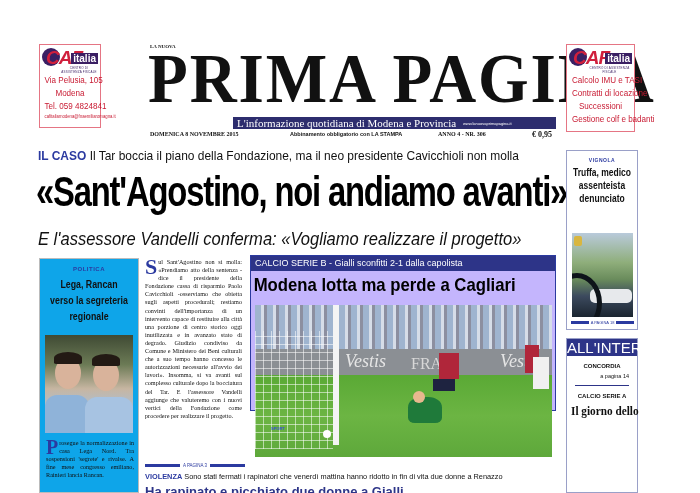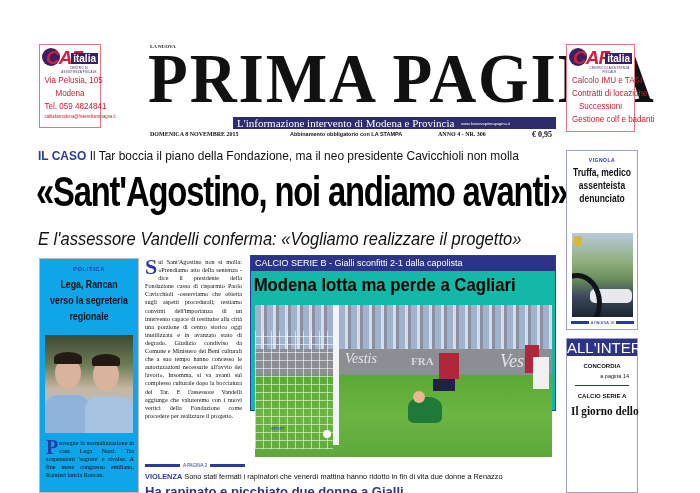--- a/index.html
+++ b/index.html
@@ -57,28 +57,28 @@
   .dropcap { float: left; font-family: "Liberation Serif", serif; font-size: 20px; line-height: 16px; color: #2b3aa0; font-weight: 700; margin-right: 1px; }
 
   
   .article-col { position: absolute; left: 145px; top: 258px; width: 97px; font-family: "Liberation Serif", serif; font-size: 6.2px; line-height: 8.1px; text-align: justify; }
   .article-col .dropcap { font-size: 22px; line-height: 17px; }
   .pagina-ref { position: absolute; left: 145px; top: 461px; width: 100px; height: 8px; display: flex; align-items: center; gap: 3px; }
   .pagina-ref .bar { flex: 1; height: 3px; background: #2b3aa0; }
   .pagina-ref .txt { font-size: 4.5px; color: #2b3aa0; white-space: nowrap; }
 
   
-  .sport-box { position: absolute; left: 250px; top: 255px; width: 306px; height: 156px; border: 1px solid #2b3aa0; background: #14b8a6; }
+  .sport-box { position: absolute; left: 250px; top: 255px; width: 306px; height: 156px; border: 1px solid #2b3aa0; background: #c4b5fd; }
   .sport-kicker { height: 15px; background: #2d3488; color: #fff; font-size: 9px; line-height: 15px; padding-left: 4px; white-space: nowrap; }
   .sport-title { height: 28px; font-weight: 900; font-size: 19px; line-height: 28px; padding-left: 3px; white-space: nowrap; transform: scaleX(0.88); transform-origin: left; color: #000; }
   .sport-photo { position: absolute; left: 4px; top: 49px; width: 297px; height: 152px; overflow: hidden; background: #5fa83a; }
   .stands { position: absolute; left: 0; top: 0; width: 100%; height: 44px; background: repeating-linear-gradient(90deg, #9fb4cf 0 6px, #d6dde8 6px 9px, #8c8fa0 9px 12px); }
   .ad-board { position: absolute; left: 0; top: 44px; width: 100%; height: 26px; background: #8b8f94; }
-  .ad-board-text { position: absolute; left: 90px; top: 46px; color: #e5e5e5; font-family: "Liberation Serif", serif; font-style: italic; font-size: 14px; }
-  .ad-board-text2 { position: absolute; left: 156px; top: 50px; color: #d8d8d8; font-family: "Liberation Serif", serif; font-weight: 700; font-size: 11px; }
+  .ad-board-text { position: absolute; left: 90px; top: 46px; color: #e5e5e5; font-family: "Liberation Serif", serif; font-style: italic; font-size: 18px; }
+  .ad-board-text2 { position: absolute; left: 156px; top: 50px; color: #d8d8d8; font-family: "Liberation Serif", serif; font-weight: 400; font-size: 16px; }
   .ad-board-text3 { position: absolute; left: 245px; top: 46px; color: #e5e5e5; font-family: "Liberation Serif", serif; font-style: italic; font-size: 18px; }
   .pitch { position: absolute; left: 0; top: 70px; width: 100%; height: 82px; background: linear-gradient(180deg, #5aa935 0%, #6cb543 50%, #5ea83b 100%); }
   .goalpost { position: absolute; left: 78px; top: 0; width: 6px; height: 140px; background: #f4f4f4; }
   .net { position: absolute; left: 0; top: 26px; width: 78px; height: 118px; background: repeating-linear-gradient(0deg, rgba(255,255,255,0.55) 0 1px, transparent 1px 8px), repeating-linear-gradient(90deg, rgba(255,255,255,0.55) 0 1px, transparent 1px 8px); }
   .keeper { position: absolute; left: 153px; top: 92px; width: 34px; height: 26px; background: #1f7a3a; border-radius: 40% 40% 20% 20%; }
   .keeper-head { position: absolute; left: 158px; top: 86px; width: 12px; height: 12px; background: #e8b88e; border-radius: 50%; }
   .player1 { position: absolute; left: 184px; top: 48px; width: 20px; height: 26px; background: #b0263a; }
   .player1-legs { position: absolute; left: 178px; top: 74px; width: 22px; height: 12px; background: #1e2340; }
   .player2 { position: absolute; left: 270px; top: 40px; width: 14px; height: 28px; background: #b0263a; }
   .player3 { position: absolute; left: 278px; top: 52px; width: 16px; height: 32px; background: #f0f0f0; }
@@ -124,21 +124,21 @@
   </div>
   <div class="ad-line">Via Pelusia, 105</div>
   <div class="ad-line">Modena</div>
   <div class="ad-line">Tel. 059 4824841</div>
   <div class="ad-email">cafitaliamodena@fnaemiliaromagna.it</div>
 </div>
 
 <div class="masthead-title">PRIMA PAGINA</div>
 <div class="lanuova">LA NUOVA</div>
 <div class="tagline-bar">
-  <span>L'informazione intervento di Modena e Provincia</span>
+  <span>L'informazione quotidiana di Modena e Provincia</span>
   <span class="tagline-url">www.lanuovaprimapagina.it</span>
 </div>
 <div class="meta-row">
   <span class="meta-date">DOMENICA 8 NOVEMBRE 2015</span>
   <span class="meta-abb">Abbinamento obbligatorio con LA STAMPA</span>
   <span class="meta-anno">ANNO 4 - NR. 306</span>
   <span class="meta-price">€ 0,95</span>
 </div>
 
 <div class="ad ad-right">

